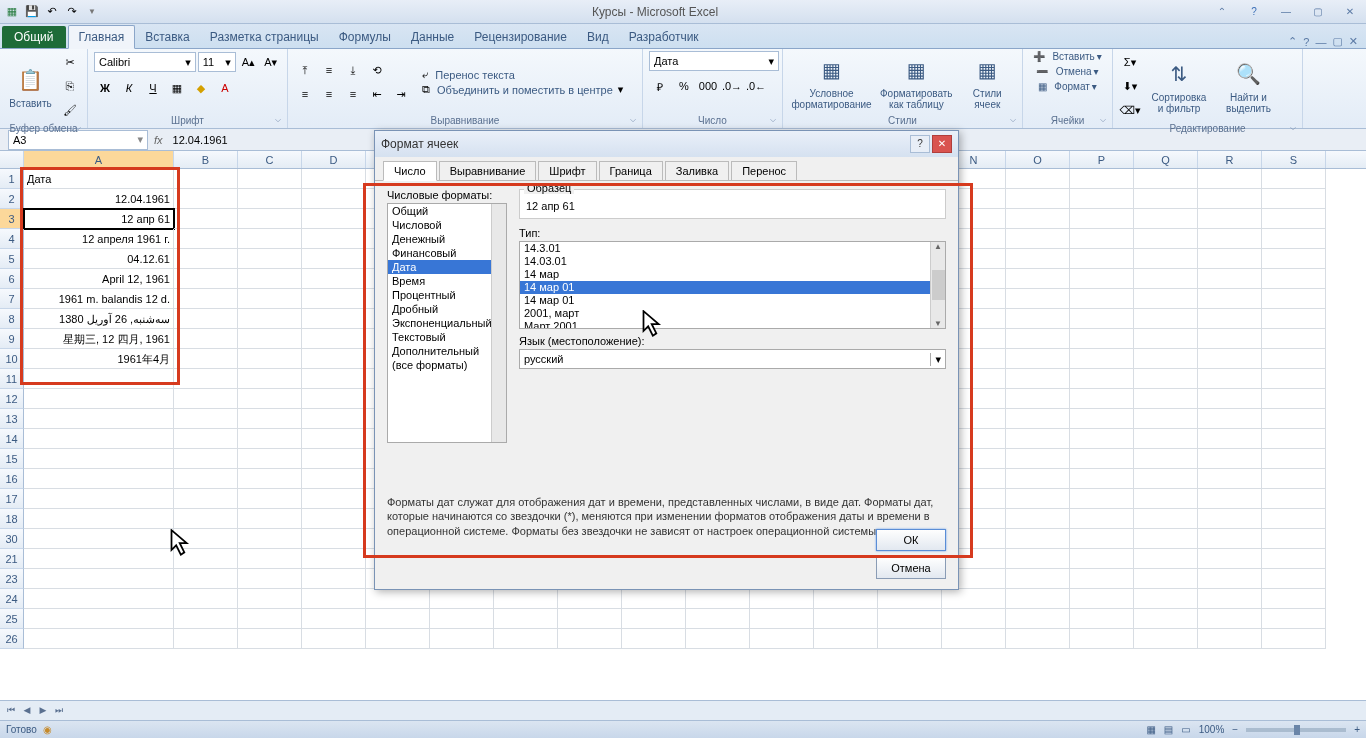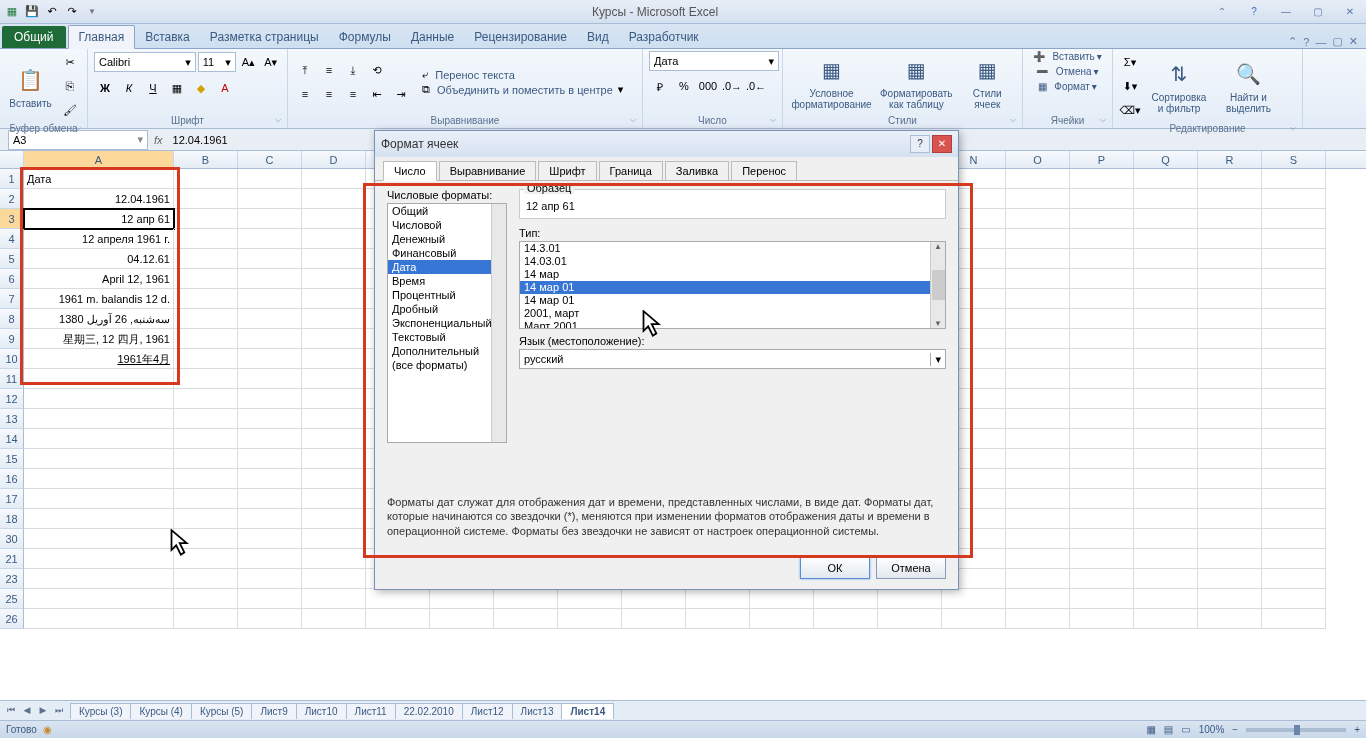--- a/index.html
+++ b/index.html
@@ -86,21 +86,21 @@
 .catlist .scrollbar { position: absolute; right: 0; top: 0; bottom: 0; width: 15px; background: #e8e8e8; border-left: 1px solid #ccc; }
 .sample { border: 1px solid #ccc; background: #fff; padding: 6px; font-size: 11px; margin-bottom: 8px; position: relative; }
 .sample .slbl { position: absolute; top: -8px; left: 4px; background: #f0f0f0; padding: 0 3px; font-size: 11px; }
 .typelist { height: 88px; border: 1px solid #aaa; background: #fff; font-size: 11px; overflow: hidden; position: relative; }
 .typelist .item { padding: 0 4px; line-height: 13px; }
 .typelist .item.sel { background: #3876d6; color: #fff; }
 .typelist .sb { position: absolute; right: 0; top: 0; bottom: 0; width: 15px; background: #e8e8e8; border-left: 1px solid #ccc; display: flex; flex-direction: column; justify-content: space-between; align-items: center; font-size: 8px; color: #666; }
 .locsel { width: 100%; height: 20px; border: 1px solid #aaa; background: #fff; display: flex; align-items: center; padding: 0 4px; font-size: 11px; }
 .locsel .dd { margin-left: auto; border-left: 1px solid #aaa; padding-left: 4px; }
 .dlgdesc { font-size: 11px; color: #333; padding: 4px 12px; line-height: 1.3; }
-.dlgbuttons { position: absolute; bottom: 10px; right: 12px; display: flex; gap: 6px; }
+.dlgbuttons { position: absolute; bottom: 10px; right: 12px; display: flex; gap: 6px; flex-direction: column; }
 .dlgbtn { min-width: 70px; height: 22px; border: 1px solid #8a9cb5; background: linear-gradient(#fefefe,#e2e8f0); font-size: 11px; }
 .dlgbtn.primary { border: 1px solid #5a8dd6; box-shadow: 0 0 2px #6aa0e8; }
 
 .cursor1 { position: absolute; left: 170px; top: 378px; font-size: 24px; pointer-events: none; }
 .cursor2 { position: absolute; left: 642px; top: 310px; font-size: 24px; pointer-events: none; }
 
 svg.cur { width: 24px; height: 28px; }
 </style>
 </head>
 <body>
@@ -505,21 +505,21 @@
         <div class="c" style="width: 64px;"></div>
         <div class="c" style="width: 64px;"></div>
         <div class="c" style="width: 64px;"></div>
         <div class="c" style="width: 64px;"></div>
         <div class="c" style="width: 64px;"></div>
         <div class="c" style="width: 64px;"></div>
         <div class="c" style="width: 64px;"></div>
       </div>
       <div class="r">
         <div class="rh">10</div>
-        <div class="c ar" style="width: 150px; text-decoration: underline;">1961年4月</div>
+        <div class="c ar" style="width: 150px;">1961年4月</div>
         <div class="c" style="width: 64px;"></div>
         <div class="c" style="width: 64px;"></div>
         <div class="c" style="width: 64px;"></div>
         <div class="c" style="width: 64px;"></div>
         <div class="c" style="width: 64px;"></div>
         <div class="c" style="width: 64px;"></div>
         <div class="c" style="width: 64px;"></div>
         <div class="c" style="width: 64px;"></div>
         <div class="c" style="width: 64px;"></div>
         <div class="c" style="width: 64px;"></div>
@@ -747,20 +747,42 @@
         <div class="c" style="width: 64px;"></div>
         <div class="c" style="width: 64px;"></div>
         <div class="c" style="width: 64px;"></div>
         <div class="c" style="width: 64px;"></div>
         <div class="c" style="width: 64px;"></div>
         <div class="c" style="width: 64px;"></div>
         <div class="c" style="width: 64px;"></div>
       </div>
       <div class="r">
         <div class="rh">23</div>
+        <div class="c" style="width: 150px;"></div>
+        <div class="c" style="width: 64px;"></div>
+        <div class="c" style="width: 64px;"></div>
+        <div class="c" style="width: 64px;"></div>
+        <div class="c" style="width: 64px;"></div>
+        <div class="c" style="width: 64px;"></div>
+        <div class="c" style="width: 64px;"></div>
+        <div class="c" style="width: 64px;"></div>
+        <div class="c" style="width: 64px;"></div>
+        <div class="c" style="width: 64px;"></div>
+        <div class="c" style="width: 64px;"></div>
+        <div class="c" style="width: 64px;"></div>
+        <div class="c" style="width: 64px;"></div>
+        <div class="c" style="width: 64px;"></div>
+        <div class="c" style="width: 64px;"></div>
+        <div class="c" style="width: 64px;"></div>
+        <div class="c" style="width: 64px;"></div>
+        <div class="c" style="width: 64px;"></div>
+        <div class="c" style="width: 64px;"></div>
+      </div>
+      <div class="r">
+        <div class="rh">24</div>
         <div class="c" style="width: 150px;"></div>
         <div class="c" style="width: 64px;"></div>
         <div class="c" style="width: 64px;"></div>
         <div class="c" style="width: 64px;"></div>
         <div class="c" style="width: 64px;"></div>
         <div class="c" style="width: 64px;"></div>
         <div class="c" style="width: 64px;"></div>
         <div class="c" style="width: 64px;"></div>
         <div class="c" style="width: 64px;"></div>
         <div class="c" style="width: 64px;"></div>
@@ -829,32 +851,20 @@
   </div>
 </div>
 
 <div class="sheettabs">
   <div class="navbtns">
     <span>⏮</span>
     <span>◀</span>
     <span>▶</span>
     <span>⏭</span>
   </div>
-  <div id="sheettabs" style="display:flex">
-      <div class="stab">Курсы (3)</div>
-      <div class="stab">Курсы (4)</div>
-      <div class="stab">Курсы (5)</div>
-      <div class="stab">Лист9</div>
-      <div class="stab">Лист10</div>
-      <div class="stab">Лист11</div>
-      <div class="stab">22.02.2010</div>
-      <div class="stab">Лист12</div>
-      <div class="stab">Лист13</div>
-      <div class="stab active">Лист14</div>
-    </div>
 </div>
 
 <div class="statusbar">
   <span>Готово</span>
   <span style="margin-left:6px;color:#c68a2a">◉</span>
   <div class="zoom">
     <span>▦</span>
     <span>▤</span>
     <span>▭</span>
     <span>100%</span>

